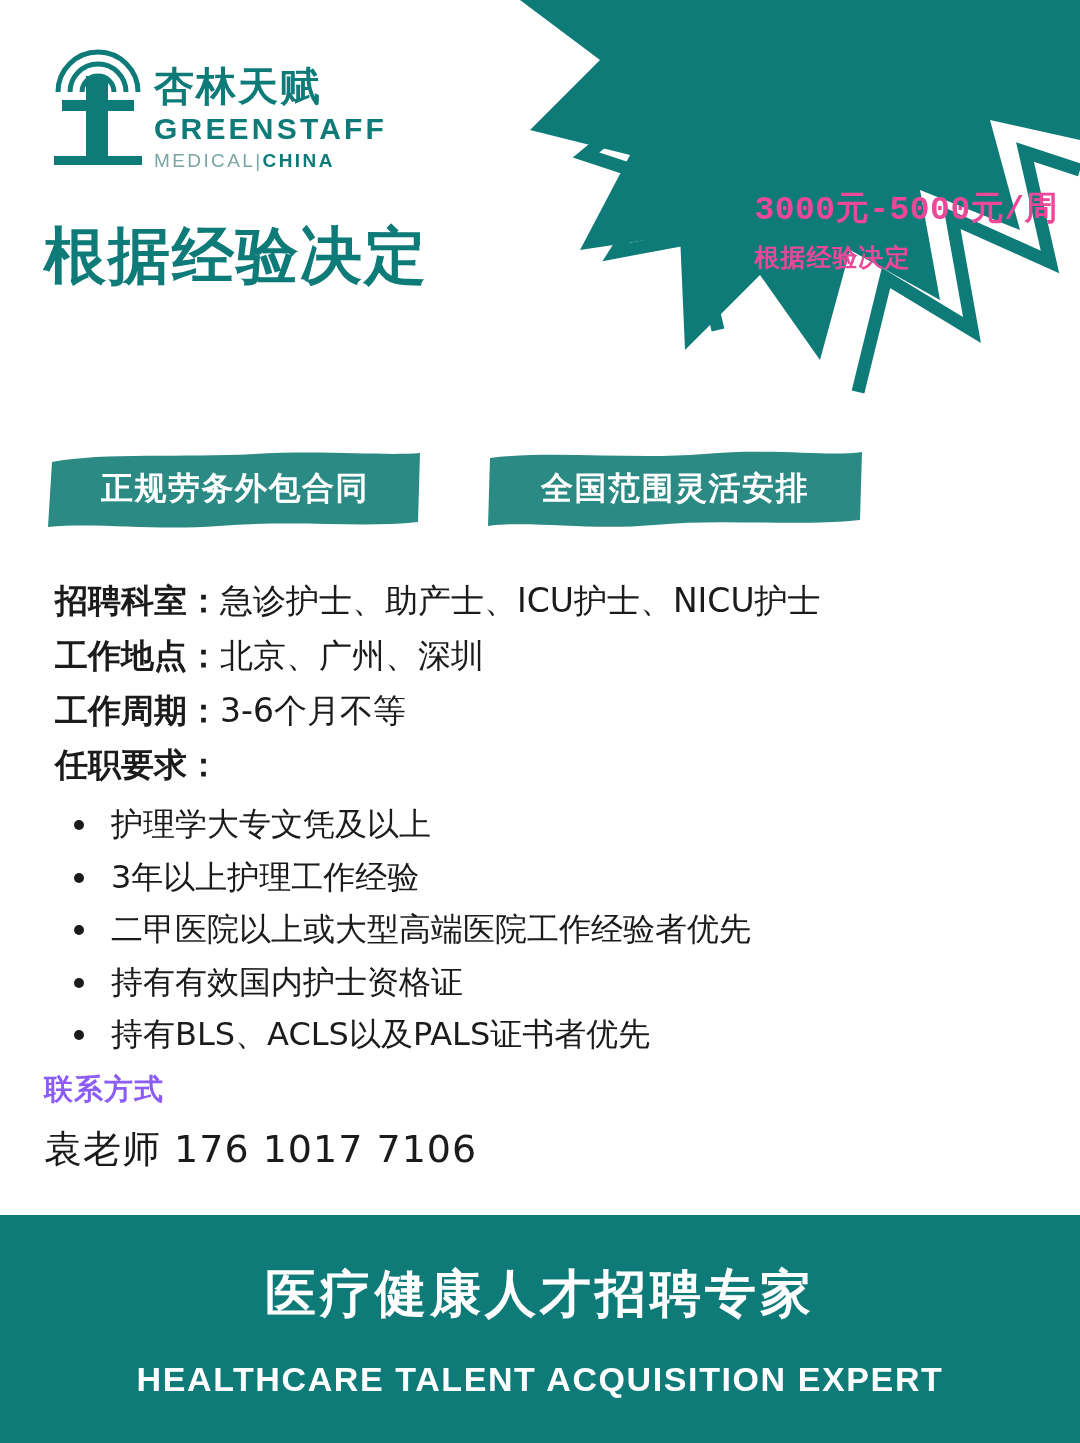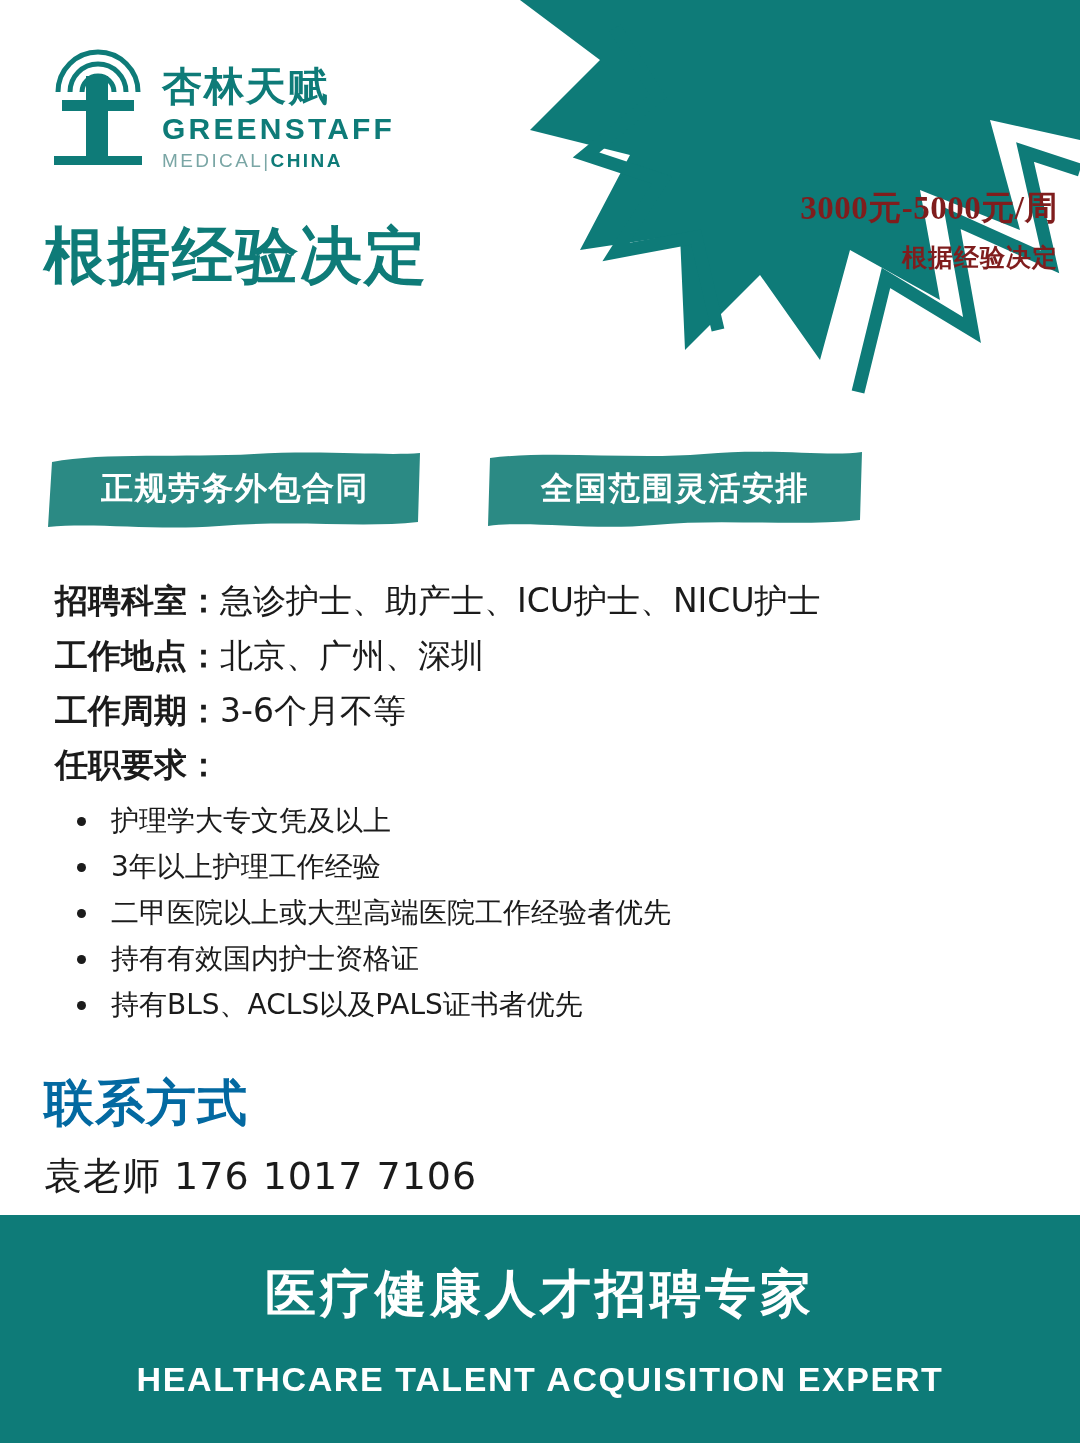--- a/index.html
+++ b/index.html
@@ -27,21 +27,21 @@
   }
 
   
   .logo-block {
     position: absolute;
     top: 36px; left: 52px;
     display: flex;
     align-items: flex-start;
   }
   .logo-mark { width: 92px; height: 130px; }
-  .logo-text { margin-left: 18px; padding-top: 30px; }
+  .logo-text { margin-left: 10px; padding-top: 30px; }
   .logo-cn {
     font-size: 40px;
     font-weight: 700;
     color: #0e7b78;
     letter-spacing: 2px;
     line-height: 1;
     font-family: "DejaVu Sans", sans-serif;
   }
   .logo-en {
     font-size: 30px;
@@ -69,23 +69,23 @@
     font-weight: 700;
     font-size: 62px;
     line-height: 1.42;
     letter-spacing: 2px;
   }
 
   
   .salary {
     position: absolute;
     top: 186px; right: 22px;
-    text-align: right;
-    color: #7f1d1d;
-    font-family: Liberation Serif, serif;
+    text-align: left;
+    color: #ec4899;
+    font-family: Liberation Mono, monospace;
   }
   .salary-main { font-size: 33px; font-weight: 700; letter-spacing: 0.5px; }
   .salary-sub { font-size: 25px; font-weight: 700; margin-top: 10px; letter-spacing: 1px; }
 
   
   .tags { position: absolute; top: 448px; left: 44px; width: 990px; height: 92px; }
   .tag { position: absolute; top: 0; height: 82px; }
   .tag .tag-label {
     position: absolute;
     left: 0; top: 0;
@@ -110,33 +110,33 @@
     font-size: 33px;
     line-height: 1.6;
   }
   .detail-row { margin-bottom: 2px; white-space: nowrap; }
   .detail-label { font-weight: 700; }
   .detail-value { font-weight: 400; }
   .req-label { font-weight: 700; margin-top: 2px; }
 
   .req-list { margin: 6px 0 0 46px; }
   .req-list li {
-    font-size: 28px;
+    font-size: 32px;
     line-height: 1.64;
     list-style: disc;
     padding-left: 10px;
   }
 
   
   .contact { position: absolute; top: 1070px; left: 44px; }
   .contact-title {
-    color: #0369a1;
+    color: #8b5cf6;
     font-family: Liberation Sans, sans-serif;
     font-weight: 700;
-    font-size: 50px;
+    font-size: 29px;
     letter-spacing: 1px;
   }
   .contact-value {
     margin-top: 14px;
     color: #1b1b1b;
     font-family: "DejaVu Sans", sans-serif;
     font-size: 38px;
     letter-spacing: 1px;
   }
 

